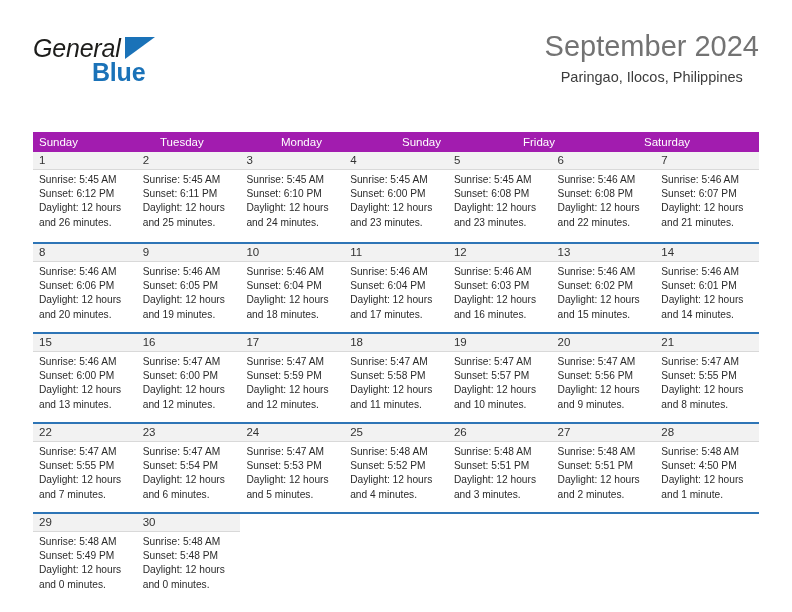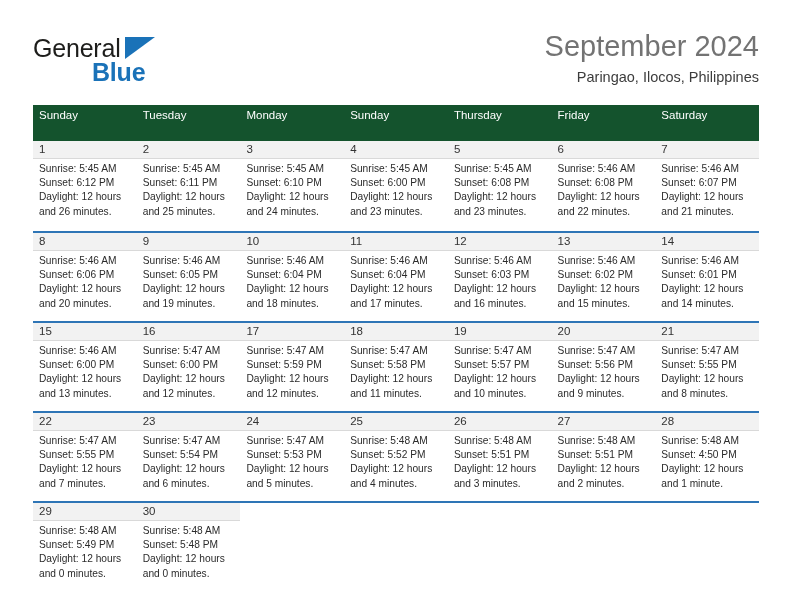--- a/index.html
+++ b/index.html
@@ -38,20 +38,21 @@
   }
   .logo-general {
     position: absolute;
     left: 0;
     top: 0;
     font-size: 25px;
     line-height: 28px;
     color: #1d1d1b;
     letter-spacing: -0.2px;
     font-weight: 400;
+    font-style: italic;
   }
   .logo-tri {
     position: absolute;
     left: 92px;
     top: 3px;
     width: 0;
     height: 0;
     border-left: 30px solid #1a72b8;
     border-bottom: 22px solid transparent;
   }
@@ -79,33 +80,35 @@
     font-weight: 400;
     white-space: nowrap;
   }
   .cal-subtitle {
     font-size: 14.5px;
     line-height: 22px;
     color: #3c3c3c;
     font-weight: 400;
     white-space: nowrap;
     margin-top: 2px;
+    text-align: center;
   }
 
   
   .calendar {
     position: absolute;
     left: 33px;
     top: 105px;
     width: 726px;
   }
   .weekday-row {
     display: flex;
-    background: #14532d;
-    height: 36px;
+    background: #a21caf;
+    height: 20px;
+    margin-top: 27px;
   }
   .weekday {
     flex: 1 1 0;
     color: #ffffff;
     font-size: 11.5px;
     line-height: 20px;
     padding-left: 6px;
     box-sizing: border-box;
     white-space: nowrap;
   }
@@ -170,21 +173,20 @@
     </div>
 
   </div>
 
   <div class="calendar">
     <div class="weekday-row" id="weekday-row">
         <div class="weekday">Sunday</div>
         <div class="weekday">Tuesday</div>
         <div class="weekday">Monday</div>
         <div class="weekday">Sunday</div>
-        <div class="weekday">Thursday</div>
         <div class="weekday">Friday</div>
         <div class="weekday">Saturday</div>
       </div>
     <div id="weeks-container">
         <div class="week-row first">
           <div class="day-cell">
             <div class="day-num-band">
               <div class="day-num">1</div>
             </div>
             <div class="day-body">

